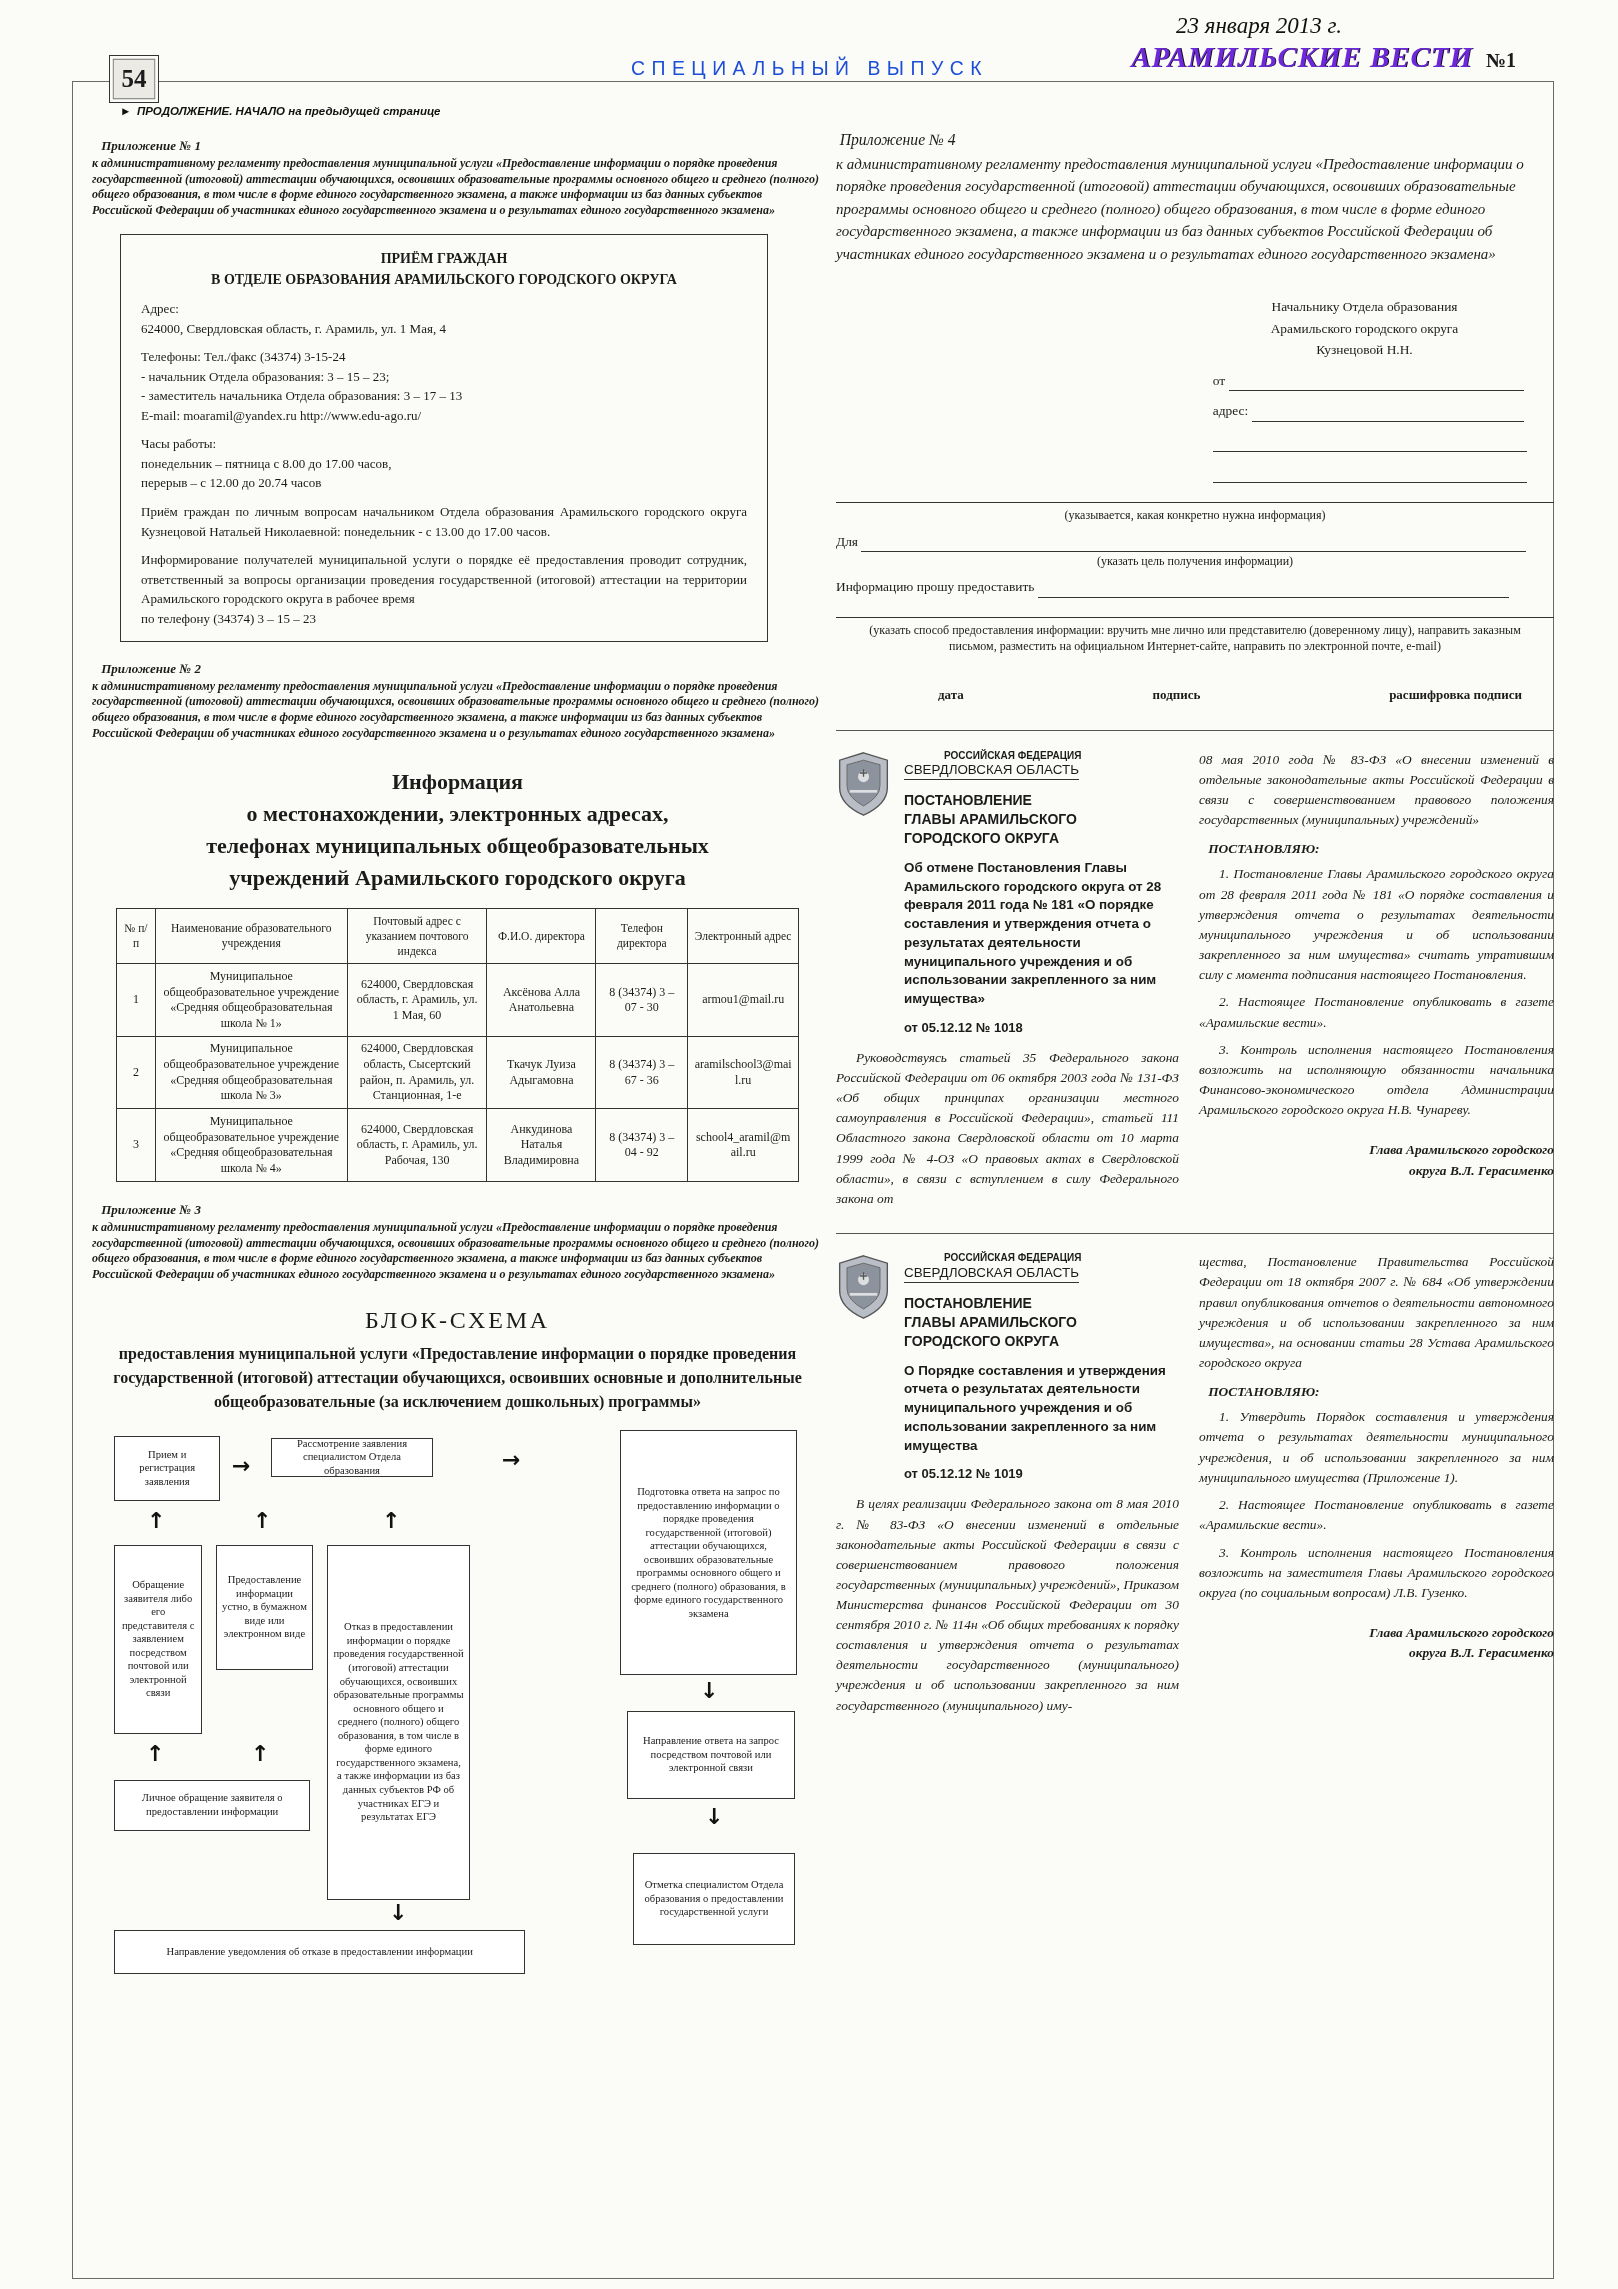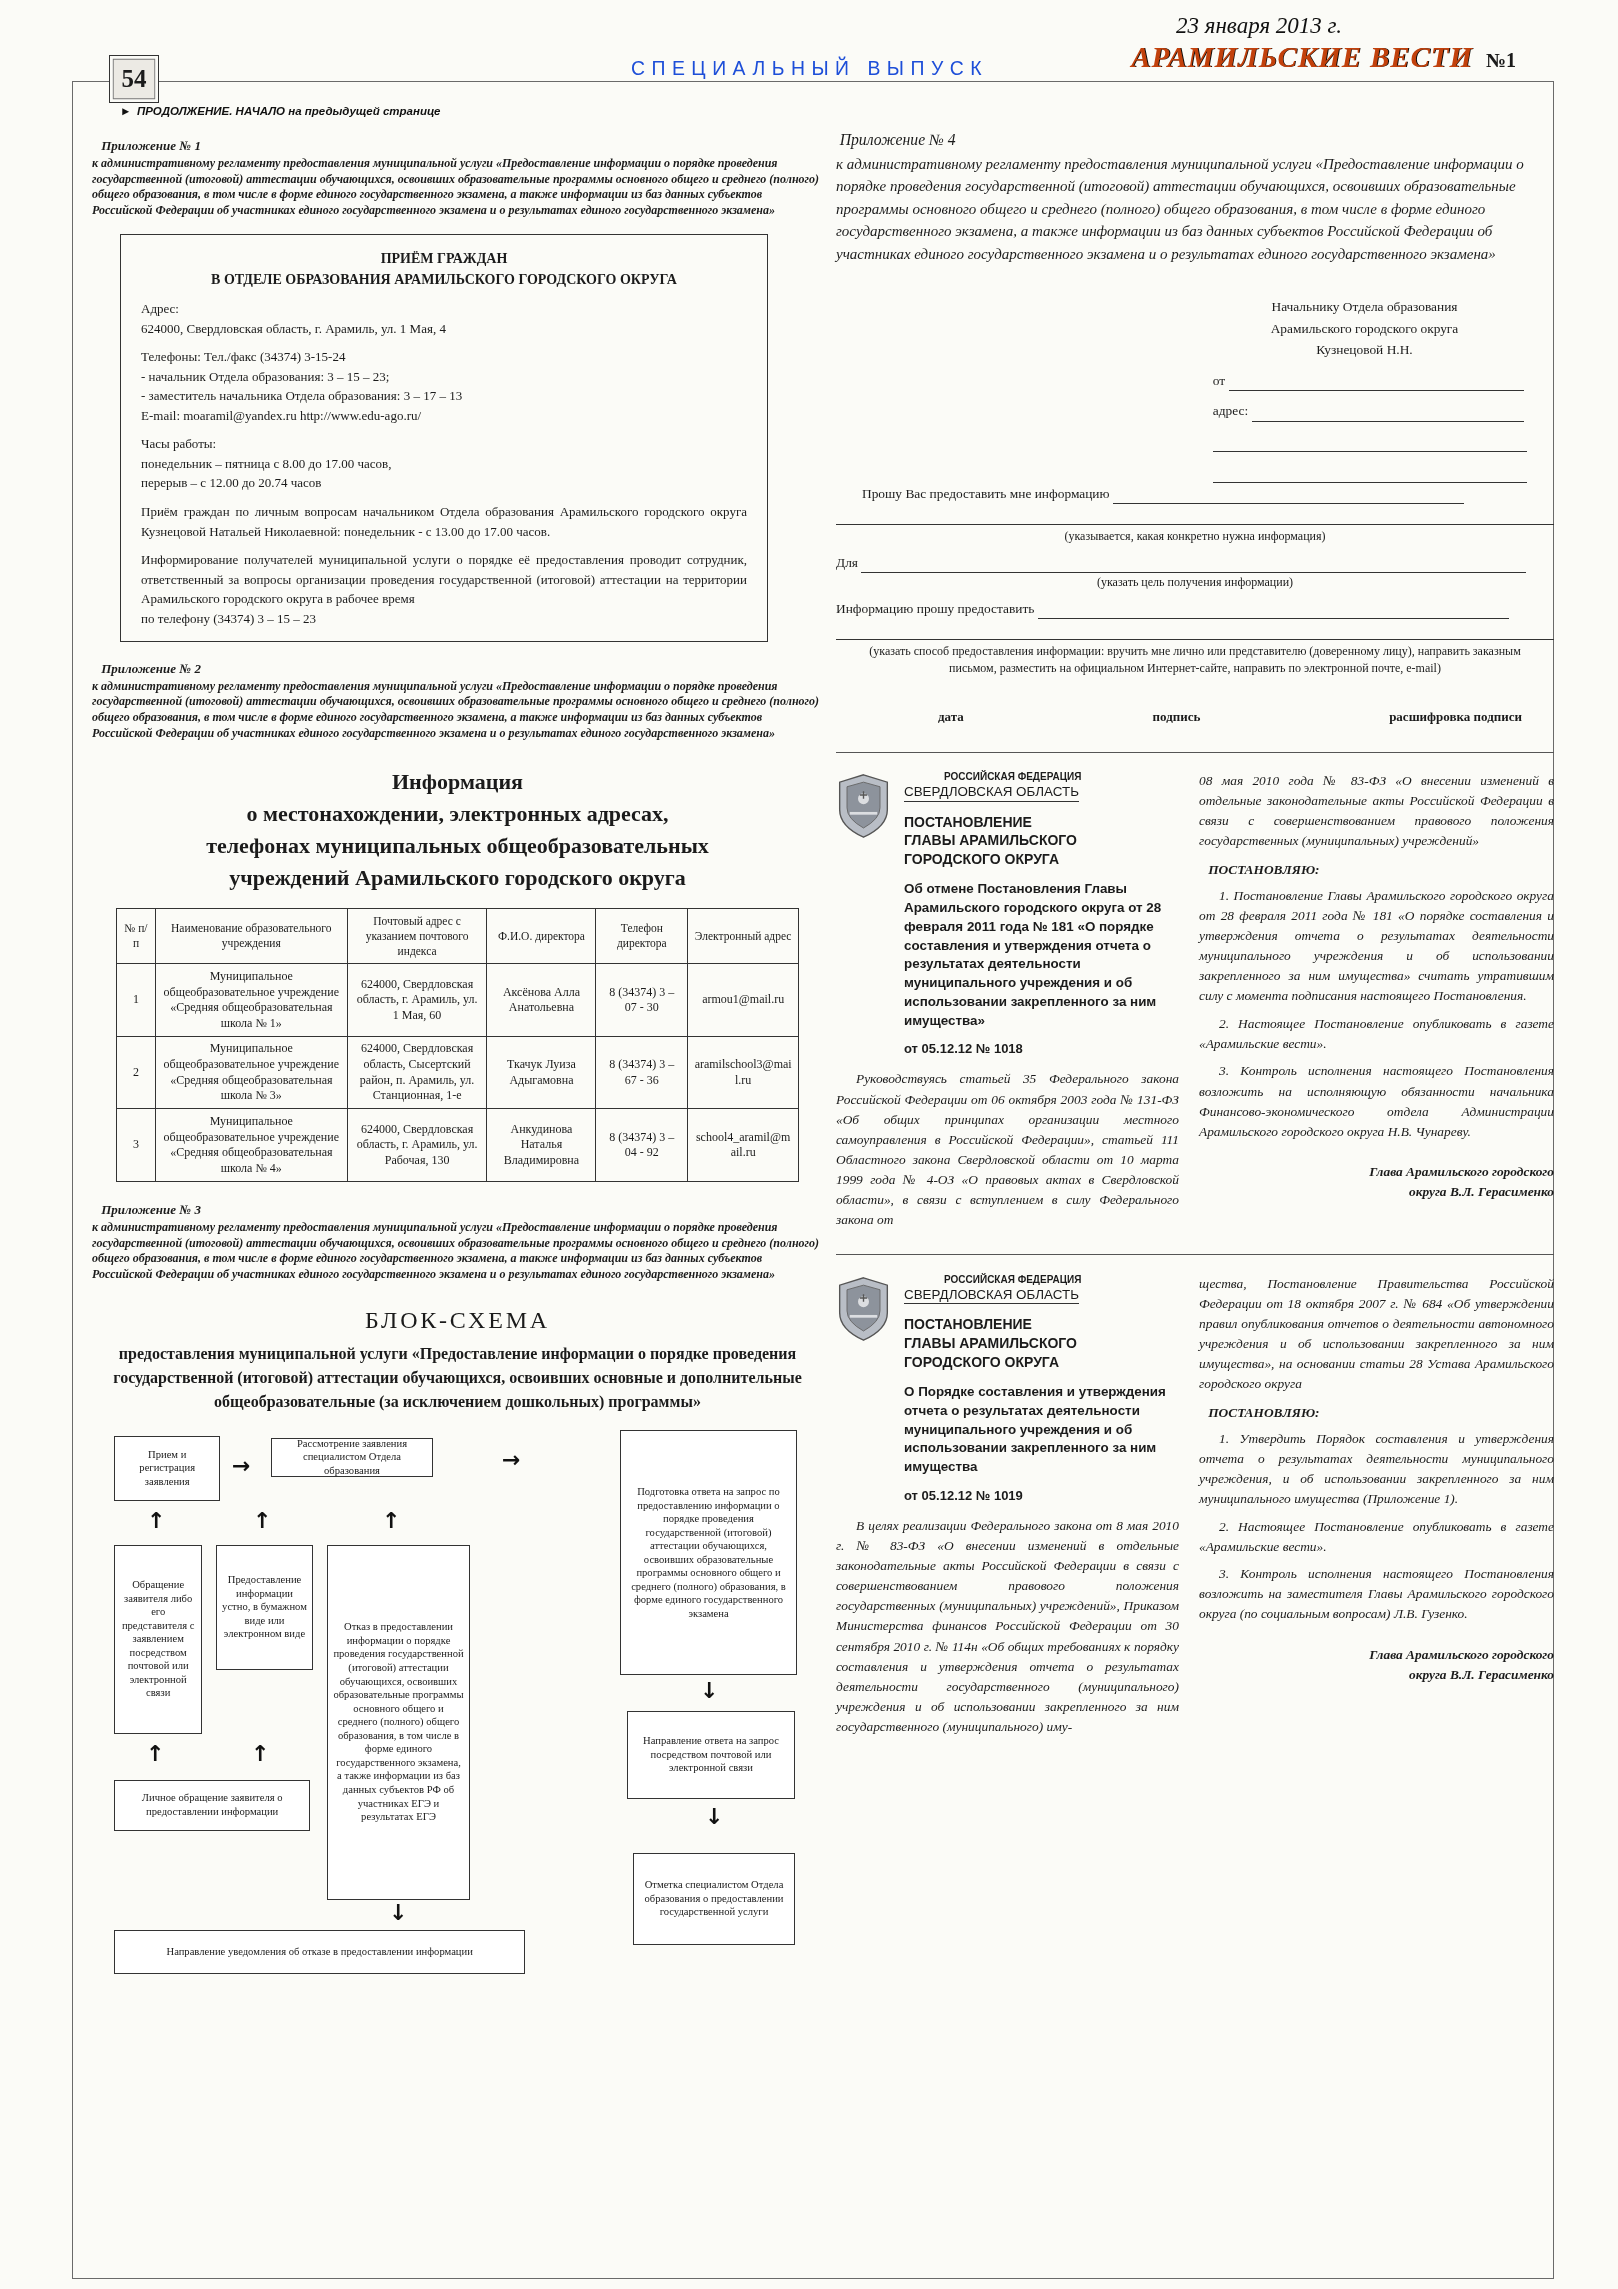--- a/index.html
+++ b/index.html
@@ -9,21 +9,21 @@
   .frame { position:absolute; left:72px; top:81px; width:1482px; height:2198px; border:0.9px solid #6a6a6a; }
 
   
   .page-num-box { position:absolute; left:109px; top:55px; width:50px; height:48px;
     border:1.8px solid #333; background:#eceae4; display:flex; align-items:center; justify-content:center;
     box-shadow: inset 0 0 0 2.8px #fbfbf7, inset 0 0 0 3.7px #777; font:bold 25px "Liberation Serif", serif; z-index:3;}
   .special-issue { position:absolute; left:0; top:57px; width:100%; text-align:center;
     font-family:"Liberation Sans", sans-serif; font-size:19.4px; letter-spacing:6.5px; color:#1d4ed8; }
   .header-date { position:absolute; right:277px; top:13px; font:italic 23px "Liberation Serif", serif; color:#111; }
   .masthead-wrap { position:absolute; right:103px; top:41px; display:flex; align-items:baseline; gap:13px; }
-  .masthead { font:bold italic 29px "Liberation Serif", serif; letter-spacing:0.9px; color:#c2410c;
+  .masthead { font:bold italic 29px "Liberation Serif", serif; letter-spacing:0.9px; color:#6d28d9;
     text-shadow:0.9px 0 0 #0c0c0c; }
   .issue-no { font:bold 20px "Liberation Serif", serif; }
   .continue-note { position:absolute; left:120px; top:105px; font:bold italic 11.5px "Liberation Sans", sans-serif; color:#111; }
   .tri { display:inline-block; margin-right:5.5px; font-style:normal; }
 
   
   .col-left  { position:absolute; left:92px; top:138px; width:731px; }
   .col-right { position:absolute; left:836px; top:131px; width:718px; }
 
   
@@ -245,24 +245,20 @@
         <span class="bl" style="width:272px;"></span>
       </div>
       <div class="form-fromline">
         <span class="bl" style="width:314px;"></span>
       </div>
       <div class="form-fromline">
         <span class="bl" style="width:314px;"></span>
       </div>
 
 
-      <div>
-        <span style="margin-left:26px;">Прошу Вас предоставить мне информацию</span>
-        <span class="bl" style="width:351px;"></span>
-      </div>
       <div class="full-bl"></div>
       <div class="hint">(указывается, какая конкретно нужна информация)</div>
 
       <div>
         <span>Для</span>
         <span class="bl" style="width:665px;"></span>
       </div>
       <div class="hint">(указать цель получения информации)</div>
 
       <div>

